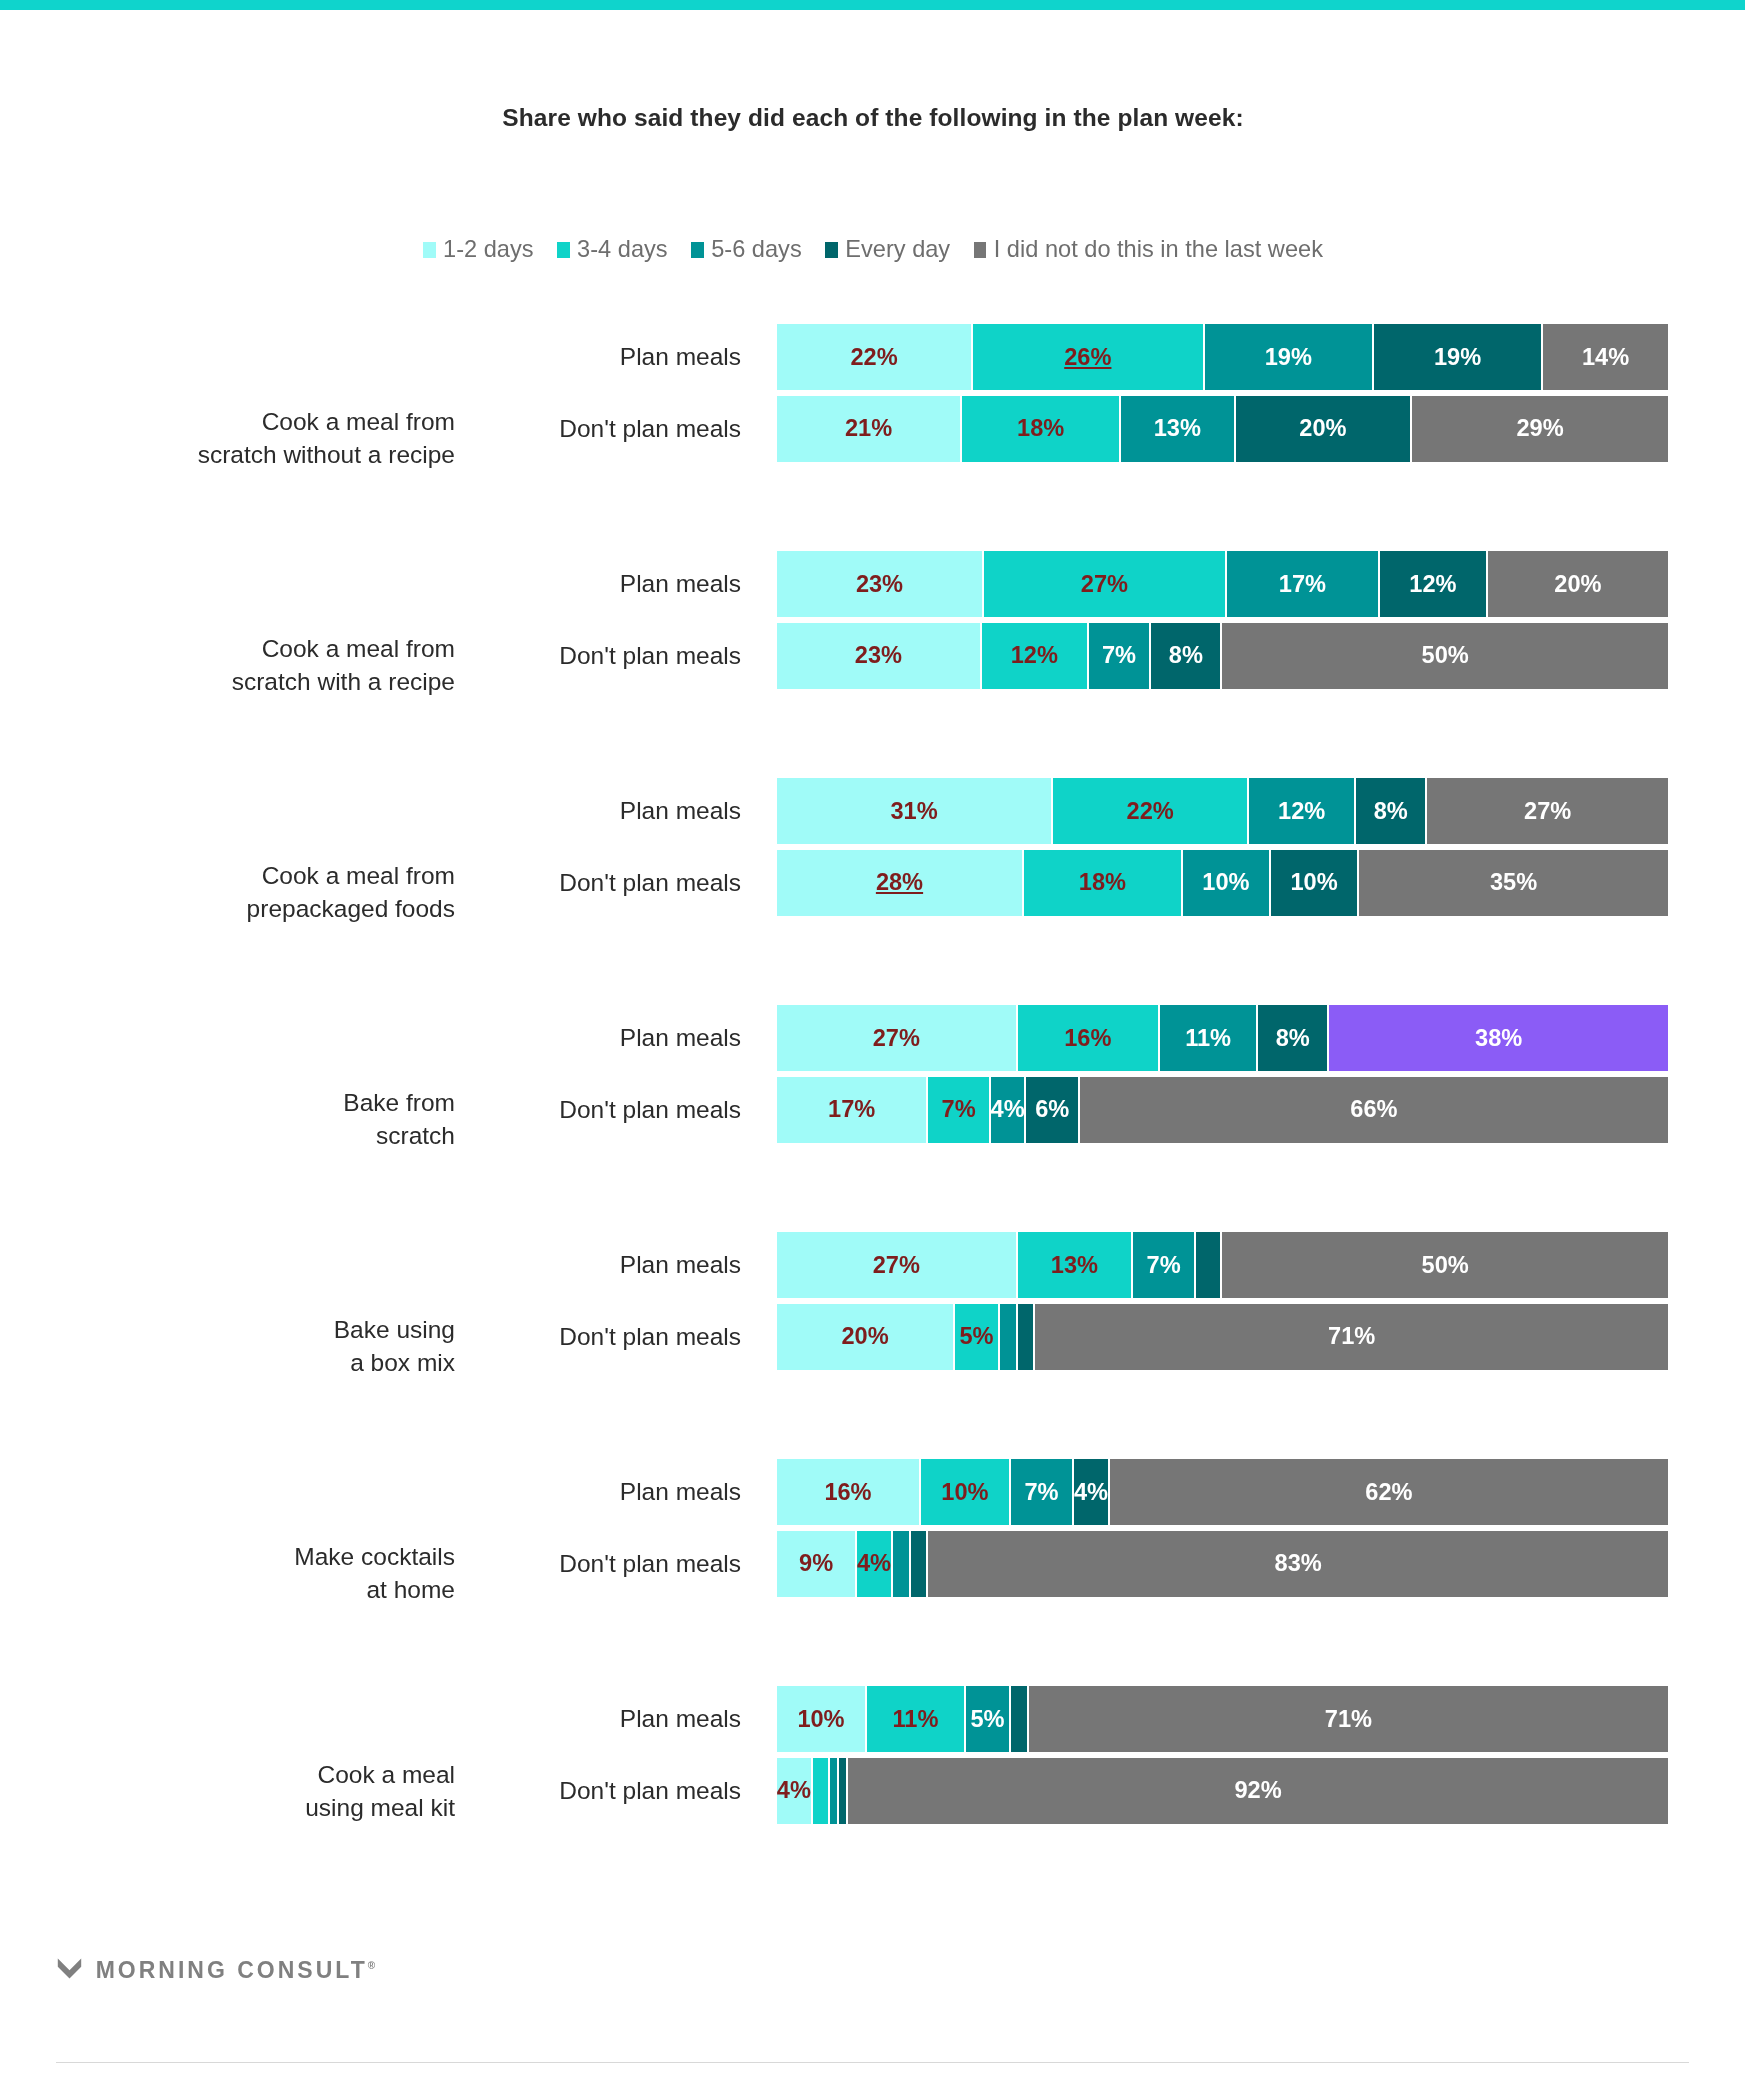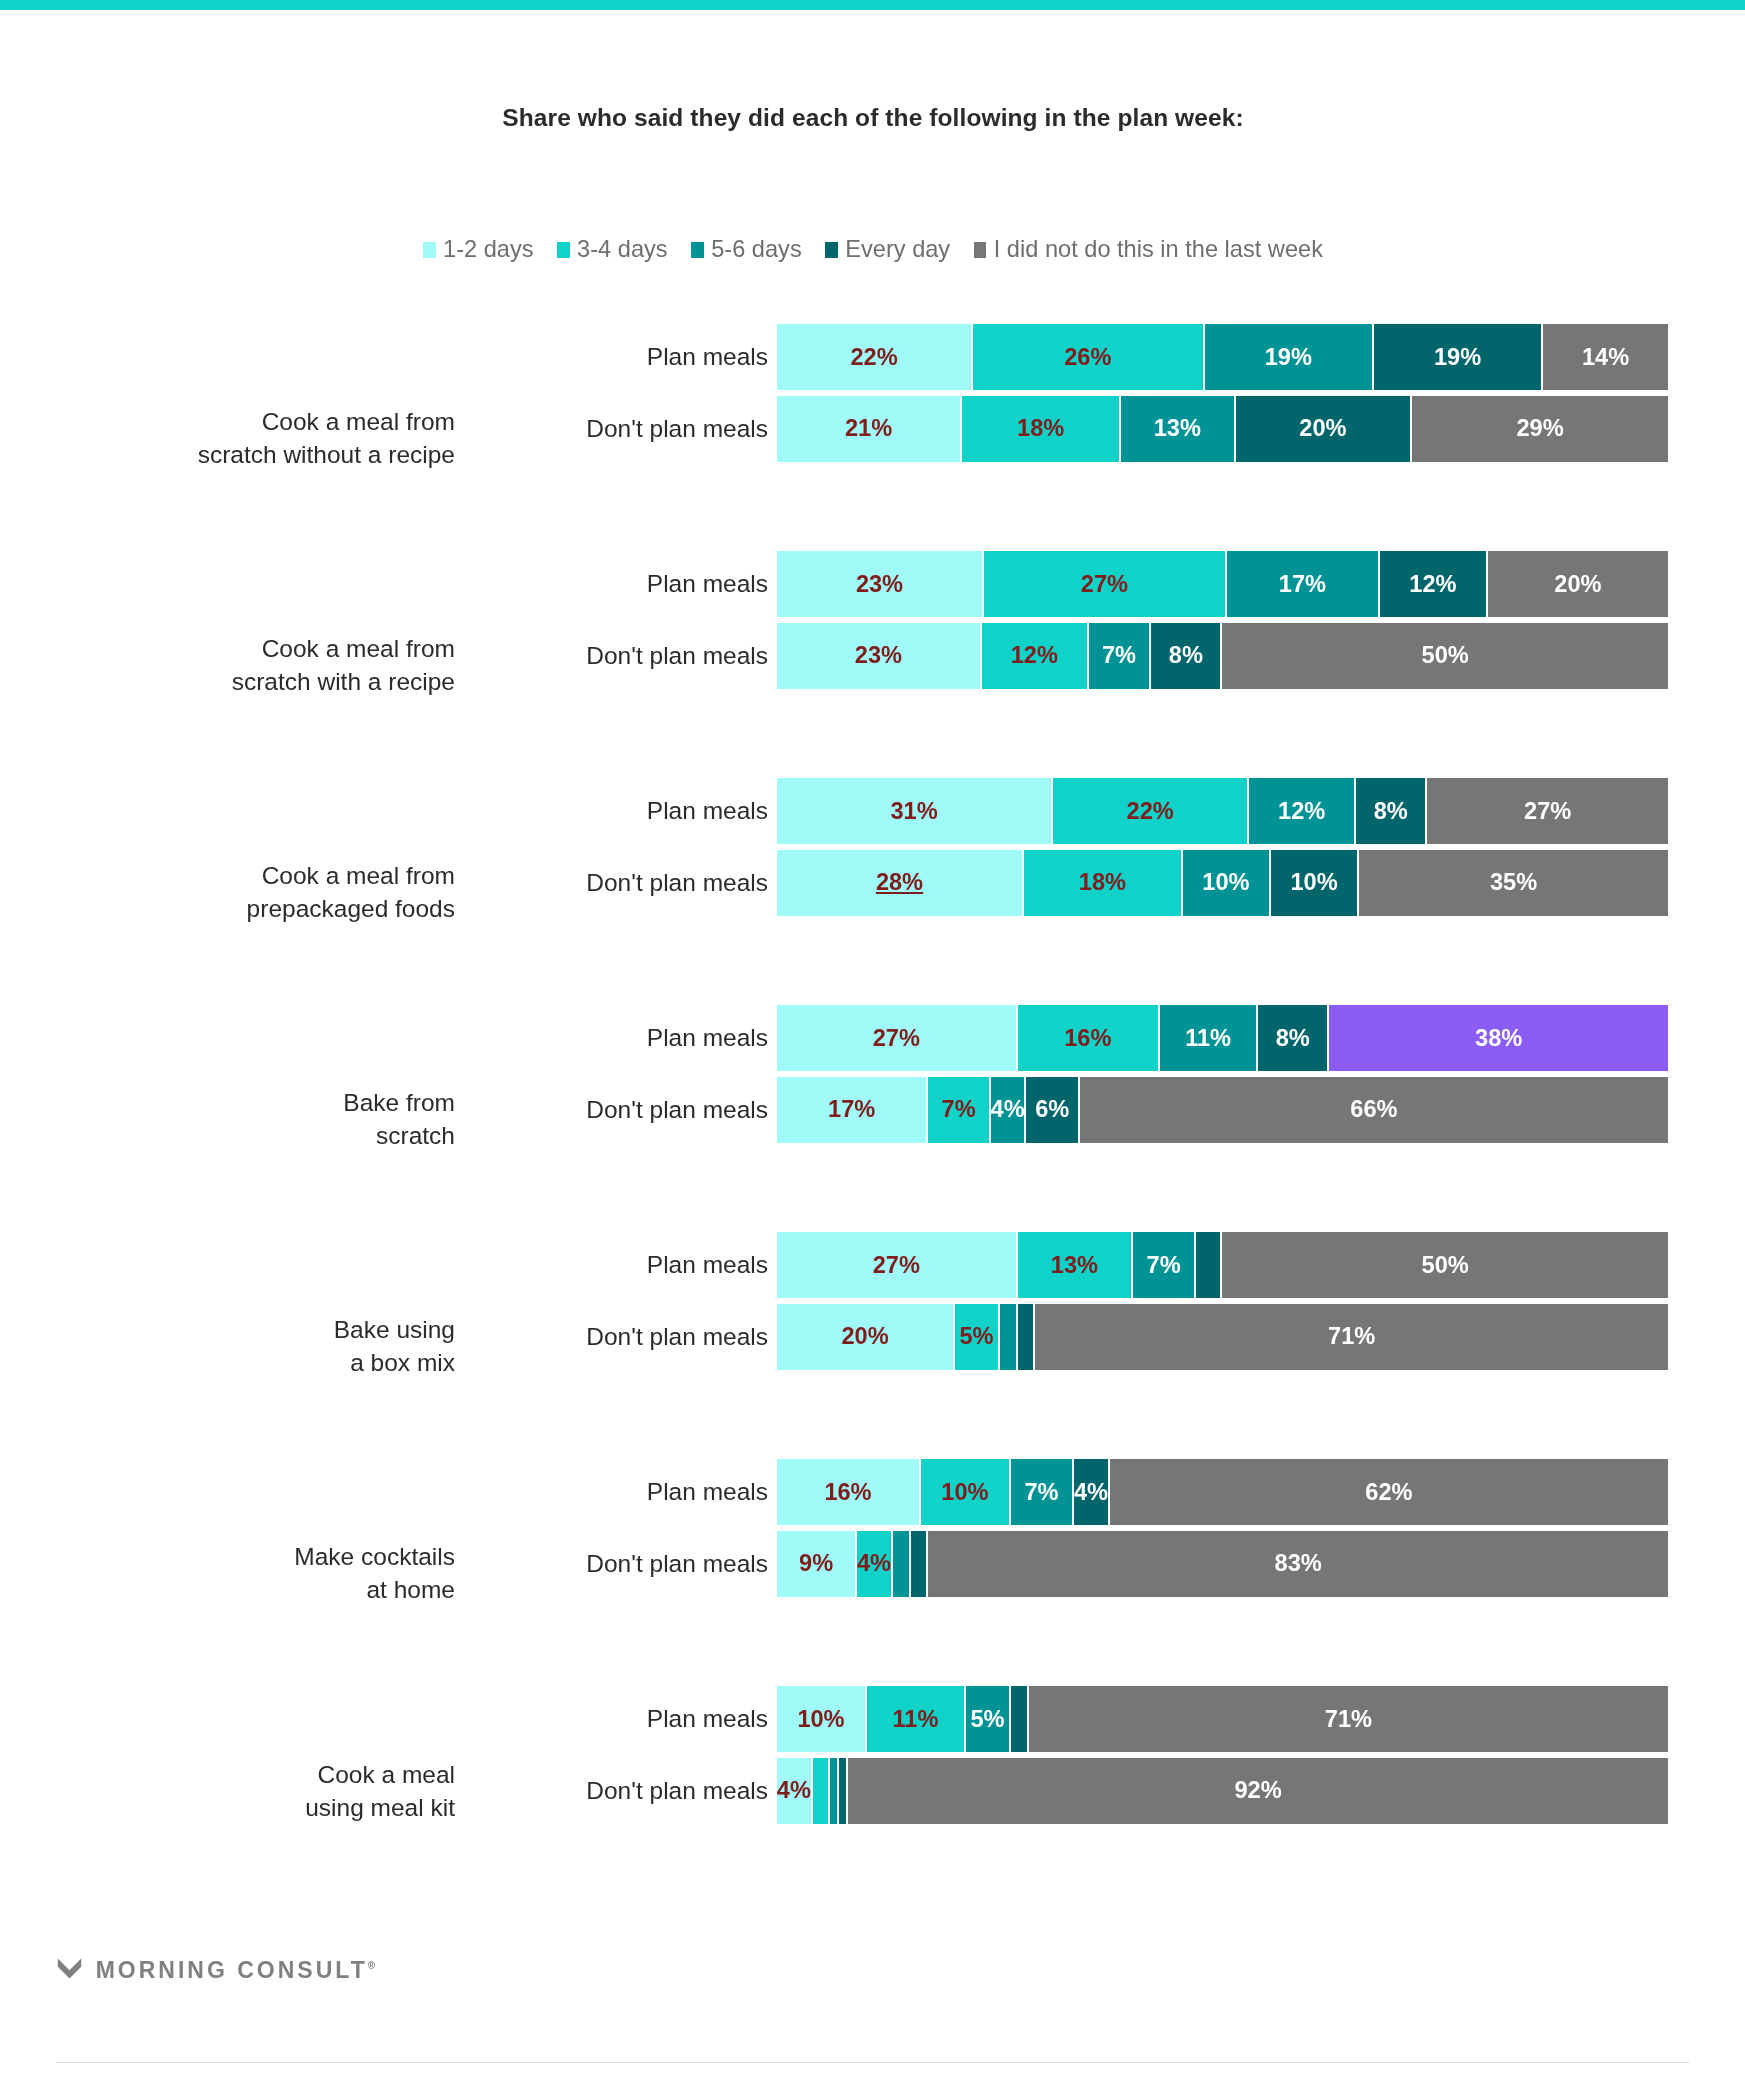--- a/index.html
+++ b/index.html
@@ -101,21 +101,21 @@
     top: 0;
     width: 1746px;
   }
   .row {
     position: relative;
     height: 66px;
     margin-bottom: 5.5px;
   }
   .row-label {
     position: absolute;
-    left: 495px;
+    left: 468px;
     width: 273px;
     top: 50%;
     transform: translateY(-50%);
     text-align: right;
     font-size: 24.5px;
     color: #2B2B2B;
     white-space: nowrap;
   }
   .bar {
     position: absolute;
@@ -221,21 +221,21 @@
 
   <div class="chart">
       <div class="group">
         <div class="group-label">Cook a meal from
 scratch without a recipe</div>
         <div class="rows">
           <div class="row">
             <div class="row-label">Plan meals</div>
             <div class="bar">
               <div class="seg seg-dark-text" style="background: rgb(160, 251, 248); width: 22%;">22%</div>
-              <div class="seg seg-dark-text" style="background: rgb(15, 211, 200); width: 26%;">26%</div>
+              <div class="seg seg-dark-text" style="background: rgb(15, 211, 200); width: 26%; text-decoration: underline;">26%</div>
               <div class="seg seg-light-text" style="background: rgb(0, 147, 150); width: 19%;">19%</div>
               <div class="seg seg-light-text" style="background: rgb(0, 102, 107); width: 19%;">19%</div>
               <div class="seg seg-light-text" style="background: rgb(118, 118, 118); width: 14%;">14%</div>
             </div>
           </div>
           <div class="row">
             <div class="row-label">Don't plan meals</div>
             <div class="bar">
               <div class="seg seg-dark-text" style="background: rgb(160, 251, 248); width: 20.7921%;">21%</div>
               <div class="seg seg-dark-text" style="background: rgb(15, 211, 200); width: 17.8218%;">18%</div>

